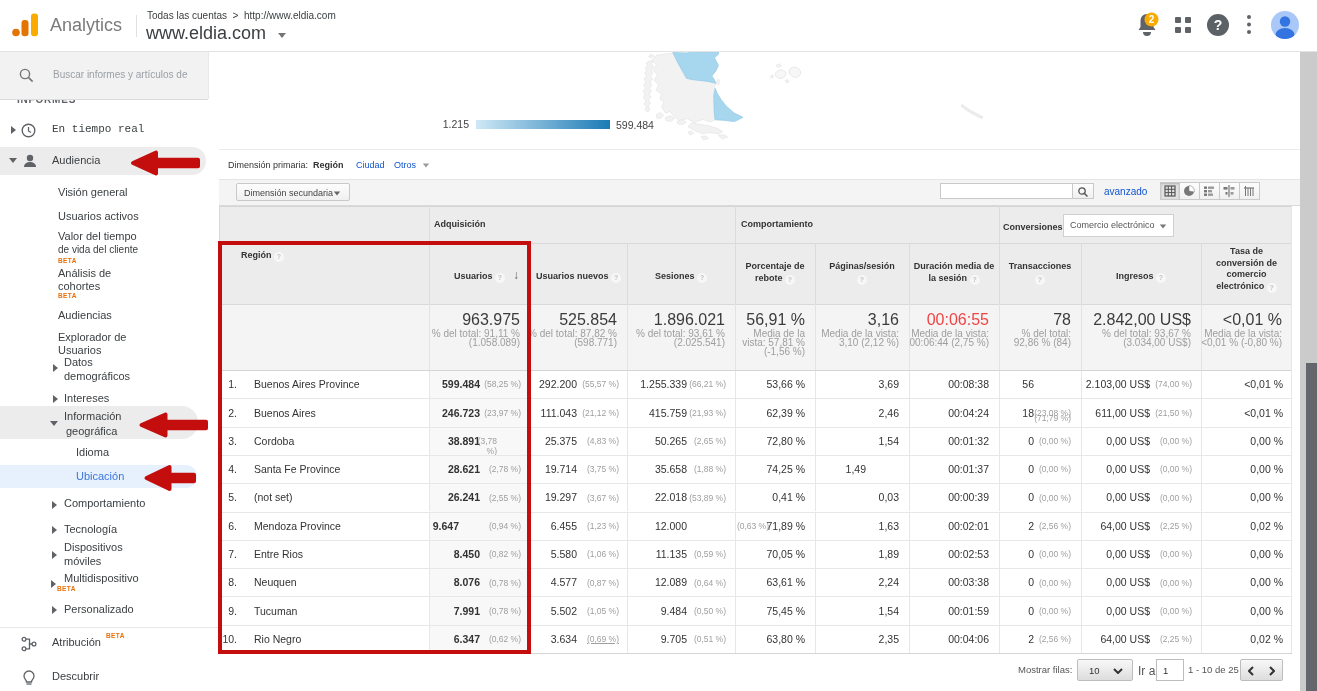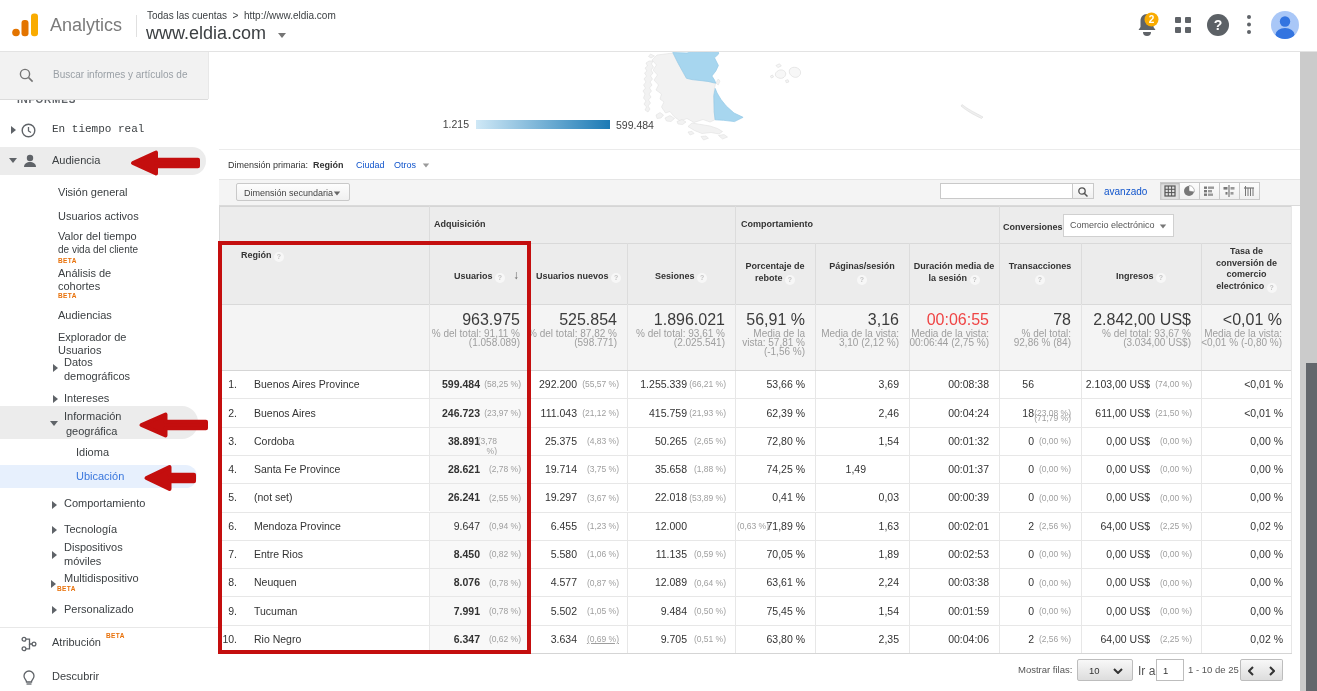--- a/index.html
+++ b/index.html
@@ -431,21 +431,21 @@
 <div class="ab" style="left:530px;top:512.5px;width:1px;height:27.3px;background:#e7e7e7;"></div>
 <div class="ab" style="left:627px;top:512.5px;width:1px;height:27.3px;background:#e7e7e7;"></div>
 <div class="ab" style="left:735px;top:512.5px;width:1px;height:27.3px;background:#e7e7e7;"></div>
 <div class="ab" style="left:815px;top:512.5px;width:1px;height:27.3px;background:#e7e7e7;"></div>
 <div class="ab" style="left:909px;top:512.5px;width:1px;height:27.3px;background:#e7e7e7;"></div>
 <div class="ab" style="left:999px;top:512.5px;width:1px;height:27.3px;background:#e7e7e7;"></div>
 <div class="ab" style="left:1081px;top:512.5px;width:1px;height:27.3px;background:#e7e7e7;"></div>
 <div class="ab" style="left:1201px;top:512.5px;width:1px;height:27.3px;background:#e7e7e7;"></div>
 <div class="ab num" style="left:219px;top:519.7px;width:18px;text-align:right;">6.</div>
 <div class="ab num" style="left:254px;top:519.7px;">Mendoza Province</div>
-<div class="ab" style="left:370px;top:519.7px;width:110px;text-align:right;font-size:10.5px;font-weight:normal;color:#333;">9.647</div>
+<div class="ab" style="left:349px;top:519.7px;width:110px;text-align:right;font-size:10.5px;font-weight:bold;color:#333;">9.647</div>
 <div class="ab pct" style="left:465px;top:520.9px;width:56px;text-align:right;">(0,94 %)</div>
 <div class="ab" style="left:467px;top:519.7px;width:110px;text-align:right;font-size:10.5px;font-weight:normal;color:#333;">6.455</div>
 <div class="ab pct" style="left:563px;top:520.9px;width:56px;text-align:right;">(1,23 %)</div>
 <div class="ab" style="left:577px;top:519.7px;width:110px;text-align:right;font-size:10.5px;font-weight:normal;color:#333;">12.000</div>
 <div class="ab pct" style="left:697px;top:520.9px;width:72px;text-align:right;">(0,63 %)</div>
 <div class="ab num" style="left:705px;top:519.7px;width:100px;text-align:right;">71,89 %</div>
 <div class="ab num" style="left:799px;top:519.7px;width:100px;text-align:right;">1,63</div>
 <div class="ab num" style="left:889px;top:519.7px;width:100px;text-align:right;">00:02:01</div>
 <div class="ab" style="left:924px;top:519.7px;width:110px;text-align:right;font-size:10.5px;font-weight:normal;color:#333;">2</div>
 <div class="ab pct" style="left:1015px;top:520.9px;width:56px;text-align:right;">(2,56 %)</div>

